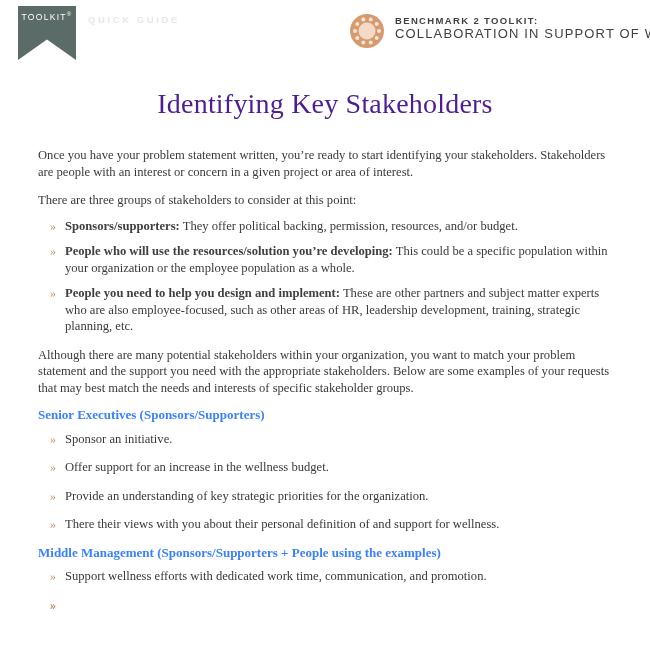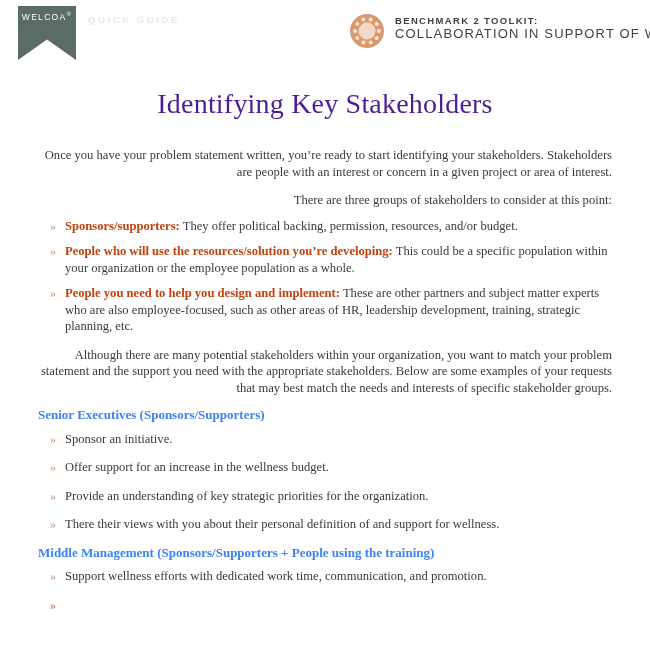--- a/index.html
+++ b/index.html
@@ -129,21 +129,21 @@
 
   
   .content {
     padding: 0 38px 0 38px;
     margin-top: 27px;
     font-size: 12.6px;
     line-height: 16.5px;
   }
   .para {
     margin: 12px 0 11px 0;
-    text-align: right;
+    text-align: left;
   }
   .para.tight {
     margin-bottom: 9px;
   }
   .bullet-list {
     list-style: none;
     margin: 0 0 11px 0;
     padding: 0 0 0 12px;
   }
   .bullet-list li {
@@ -157,21 +157,21 @@
   }
   .bullet-list li .marker {
     position: absolute;
     left: 0;
     top: 0;
     color: #d98a5e;
     font-size: 12px;
   }
   .lead {
     font-weight: bold;
-    color: #c2410c;
+    color: #404040;
   }
   .group-heading {
     font-weight: bold;
     font-size: 13px;
     color: #3b82f6;
     margin: 0 0 7px 0;
   }
   .section {
     margin-bottom: 12px;
   }
@@ -179,21 +179,21 @@
     margin-bottom: 12px;
   }
 </style>
 </head>
 <body>
 
 <div class="header">
 
   <div class="logo-block">
     <div class="logo-banner">
-      <div class="logo-wordmark"><span>WELCOA</span><span class="logo-mark">®</span></div>
+      <div class="logo-wordmark"><span>TOOLKIT</span><span class="logo-mark">®</span></div>
     </div>
   </div>
 
   <div class="quick-guide">QUICK GUIDE</div>
 
   <div class="toolkit-group">
     <div class="badge-icon">
       <span class="dot" style="transform:rotate(0deg) translate(12px) rotate(0deg);"></span>
       <span class="dot" style="transform:rotate(36deg) translate(12px) rotate(-36deg);"></span>
       <span class="dot" style="transform:rotate(72deg) translate(12px) rotate(-72deg);"></span>
@@ -234,21 +234,21 @@
       <div class="section">
         <div class="group-heading"><span>Senior Executives</span><span> (Sponsors/Supporters)</span></div>
         <ul class="bullet-list spaced-list">
           <li><span class="marker">»</span><span>Sponsor an initiative.</span></li>
           <li><span class="marker">»</span><span>Offer support for an increase in the wellness budget.</span></li>
           <li><span class="marker">»</span><span>Provide an understanding of key strategic priorities for the organization.</span></li>
           <li><span class="marker">»</span><span>There their views with you about their personal definition of and support for wellness.</span></li>
         </ul>
       </div>
       <div class="section">
-        <div class="group-heading"><span>Middle Management</span><span> (Sponsors/Supporters + People using the training)</span></div>
+        <div class="group-heading"><span>Middle Management</span><span> (Sponsors/Supporters + People using the examples)</span></div>
         <ul class="bullet-list spaced-list">
           <li><span class="marker">»</span><span>Support wellness efforts with dedicated work time, communication, and promotion.</span></li>
           <li><span class="marker">»</span></li>
           <li><span class="marker">»</span></li>
         </ul>
       </div>
     </div>
 
 </div>
 

